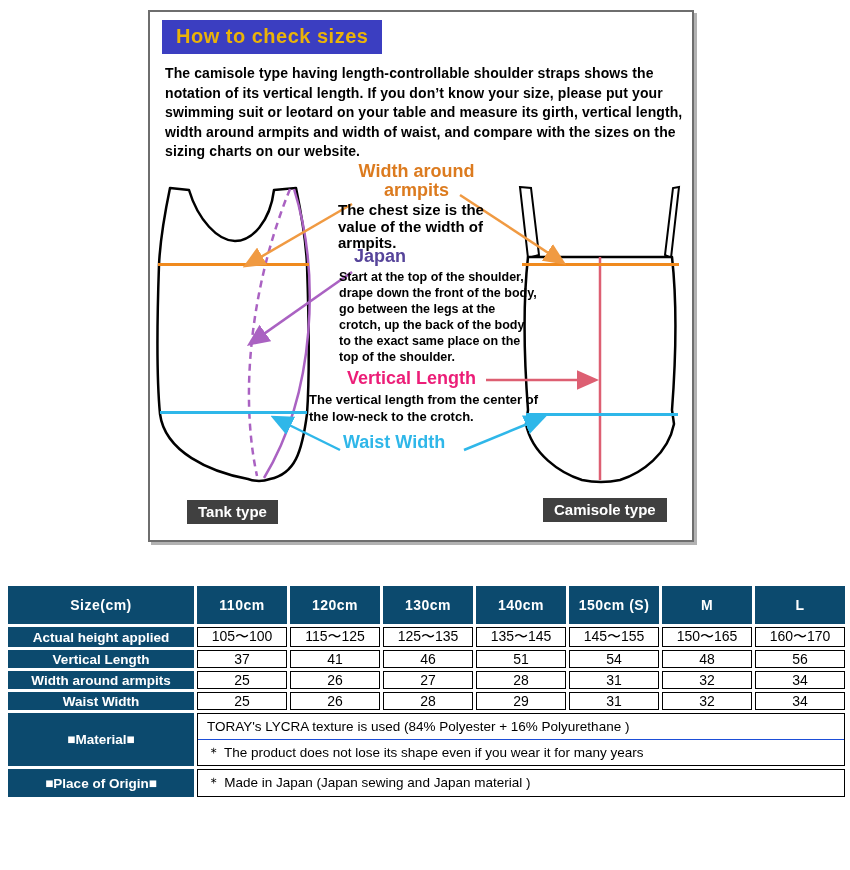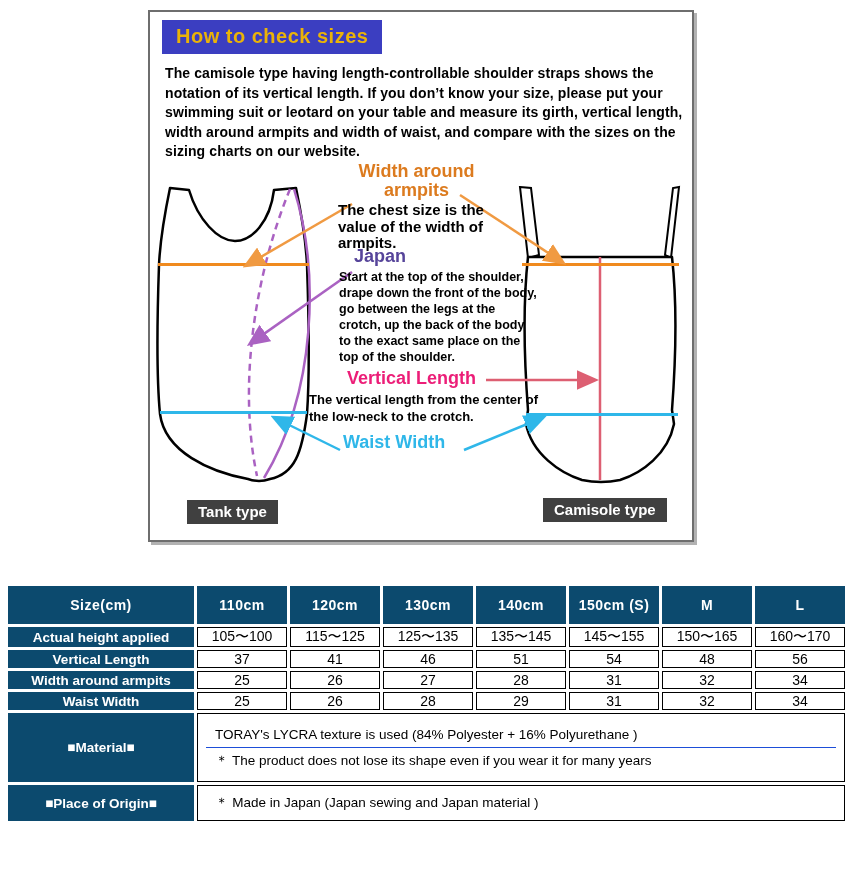--- a/index.html
+++ b/index.html
@@ -32,21 +32,21 @@
 
   
   #size-table{position:absolute;left:5px;top:583px;width:843px;border-collapse:separate;
     border-spacing:3px;table-layout:fixed;}
   #size-table th{background:#0c4a6e;color:#fff;font-weight:bold;}
   #size-table .hrow th{height:36px;font-size:14px;letter-spacing:0.5px;}
   #size-table .drow{height:16px;}
   #size-table .drow th{font-size:13.5px;}
   #size-table td.val{background:#fff;border:1px solid #000;text-align:center;
     font-size:14px;font-weight:normal;color:#000;padding:0;}
-  #size-table td.block{background:#fff;border:1px solid #000;padding:8px;vertical-align:middle;}
+  #size-table td.block{background:#fff;border:1px solid #000;padding:0;vertical-align:middle;}
   .blk-line{font-size:13.5px;font-weight:normal;color:#000;padding:0 0 0 9px;line-height:25px;}
   .blk-line2{border-top:1px solid #1d4ed8;}
   #size-table .mat-row th{font-size:13.5px;}
   #size-table .org-row{height:28px;}
   #size-table .org-row th{font-size:13.5px;}
   #size-table .org-row .blk-line{line-height:18px;}
 </style>
 </head>
 <body>
 

